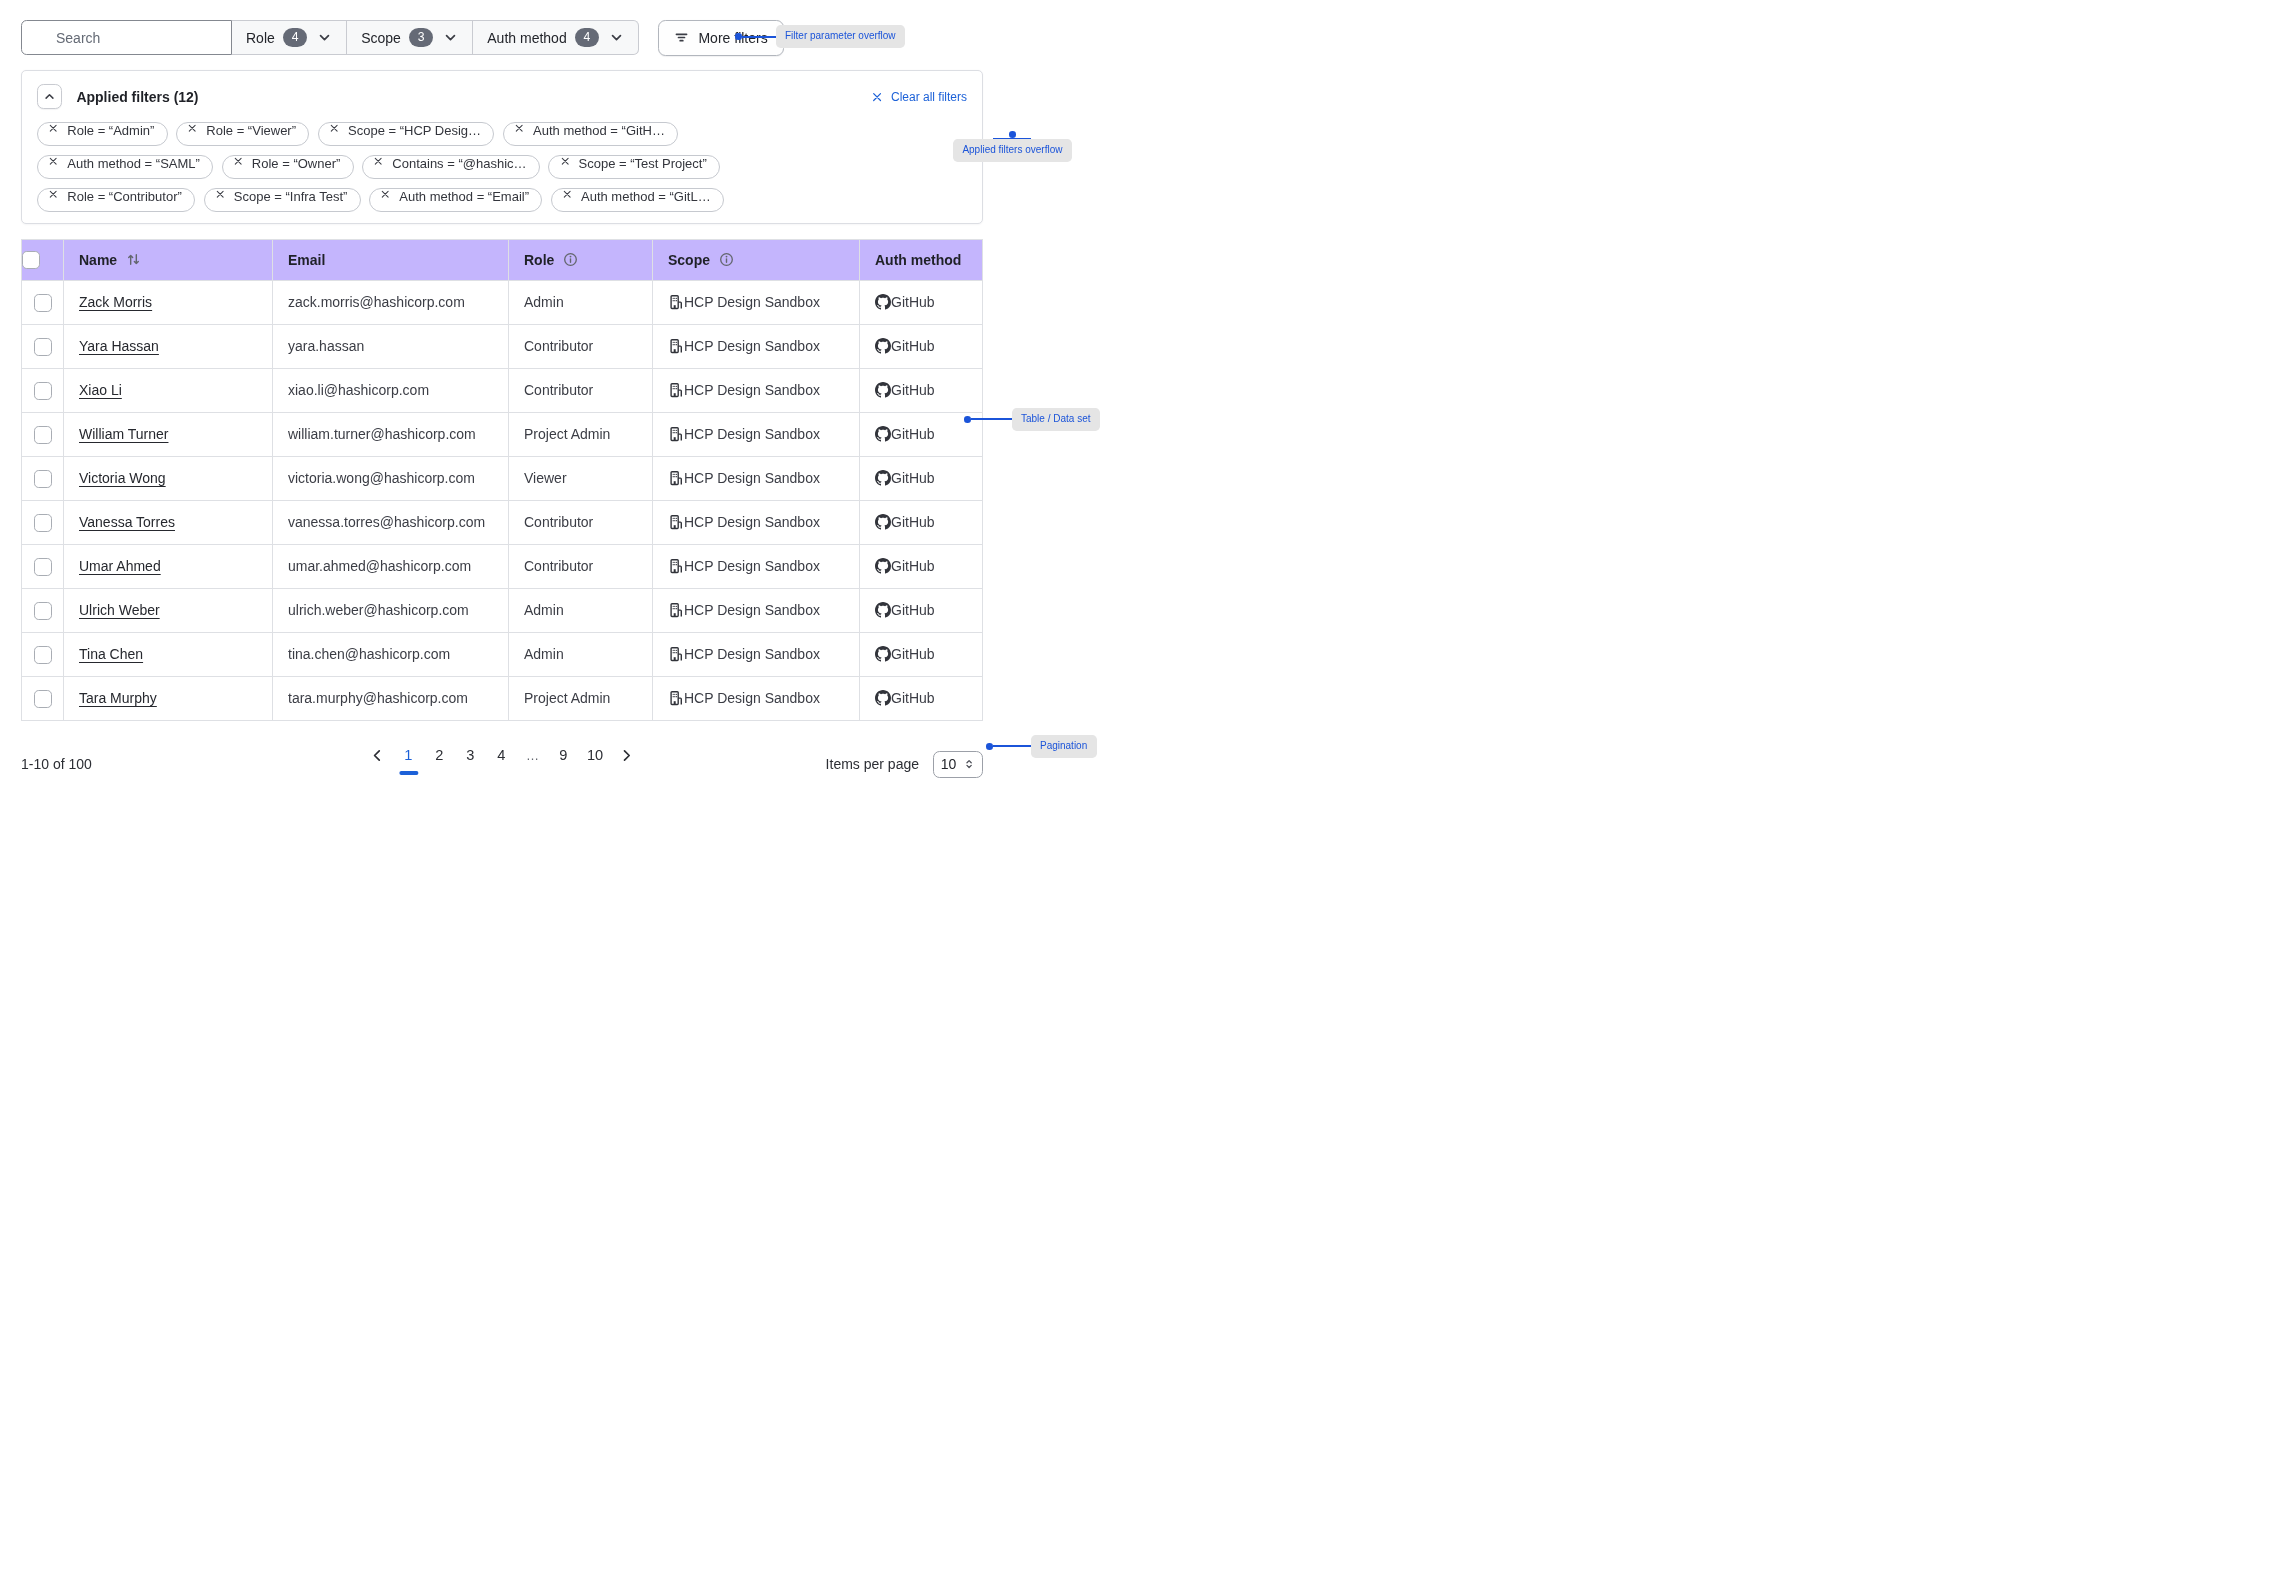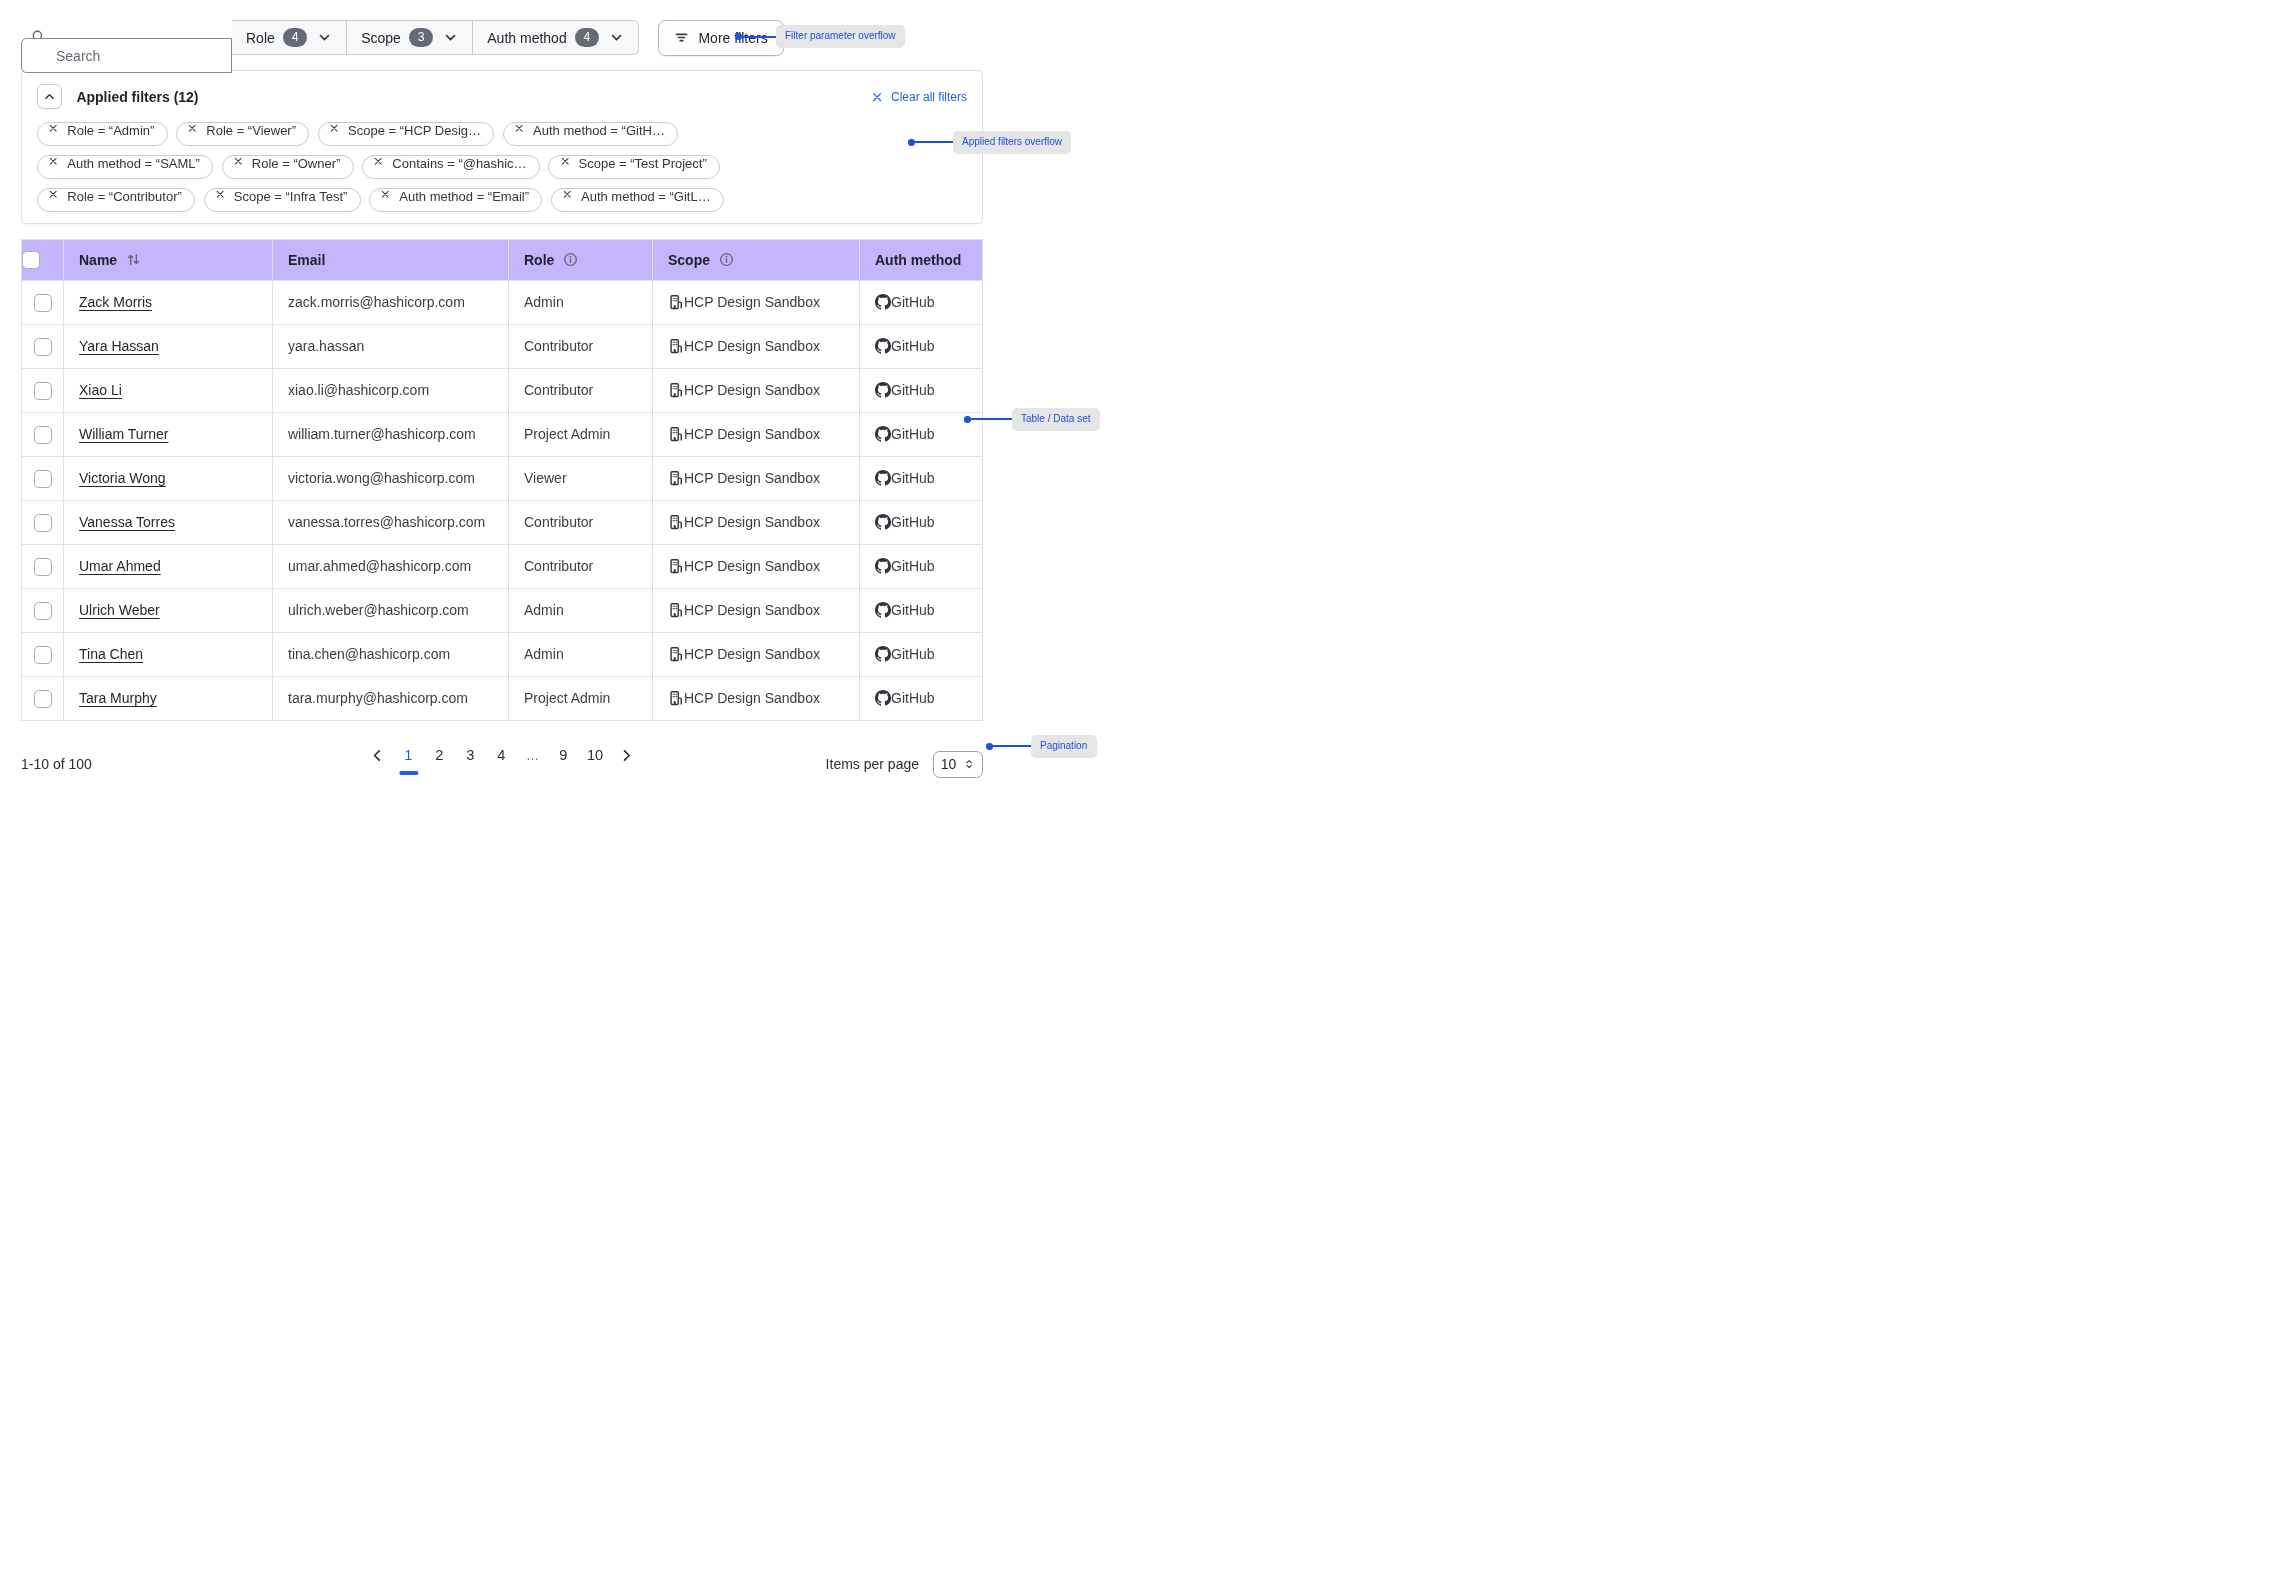--- a/index.html
+++ b/index.html
@@ -15,21 +15,21 @@
   .ic{display:block;flex:none;}
   svg{color:inherit;}
 
   
   .filter-bar{display:flex;align-items:center;margin-top:20px;height:35px;}
   .search-wrap{position:relative;height:35px;}
   .search-wrap .ic{position:absolute;left:10.4px;top:9.4px;width:15px;height:15px;color:#5f6470;}
   .search-input{
     box-sizing:border-box;height:35px;width:211px;border:0.9px solid #848890;background:#fff;
     border-radius:5.6px 0 0 5.6px;padding:0 9.4px 0 34px;font:14px "Liberation Sans",sans-serif;
-    color:#3b3d45;outline:none;position:relative;z-index:1;margin-top:18px;
+    color:#3b3d45;outline:none;position:relative;z-index:1;
   }
   .search-input::placeholder{color:#646a75;}
   .seg{
     box-sizing:border-box;display:flex;align-items:center;gap:8.5px;height:35px;padding:0 14px;
     background:#f7f8f9;border:0.9px solid #c9cbd1;border-left:none;font-size:14px;color:#23252b;cursor:pointer;
   }
   .seg:last-of-type{border-radius:0 5.6px 5.6px 0;}
   .seg .chev{width:15px;height:15px;color:#3b3d45;margin-left:1.9px;}
   .badge{
     background:#656a76;color:#fff;border-radius:19px;font-size:12.2px;line-height:1;
@@ -120,21 +120,21 @@
 
   
   .anno{position:absolute;display:flex;align-items:center;z-index:6;height:22.6px;}
   .anno .dot{width:6.6px;height:6.6px;border-radius:50%;background:#1b54d9;flex:none;}
   .anno .line{height:1.9px;background:#1b54d9;flex:none;}
   .anno .label{
     background:#e5e5e5;color:#1b54d9;font-size:10px;padding:2.8px 9.4px 3.8px;border-radius:4.7px;
     white-space:nowrap;line-height:16px;
   }
   #anno-filter{left:735px;top:25.4px;}      #anno-filter .line{width:34px;}
-  #anno-applied{left:908px;top:131px;}    #anno-applied .line{width:38px;}
+  #anno-applied{left:953px;top:131px;flex-direction:column;}    #anno-applied .line{width:38px;}
   #anno-table{left:964px;top:408px;}     #anno-table .line{width:41px;}
   #anno-pagination{left:986px;top:735px;}#anno-pagination .line{width:38px;}
 </style>
 </head>
 <body>
 
 <svg width="0" height="0" style="position:absolute" aria-hidden="true">
   <defs>
     <symbol id="i-search" viewBox="0 0 16 16">
         <circle cx="6.8" cy="6.8" r="4.4" fill="none" stroke="currentColor" stroke-width="1.5"></circle>

